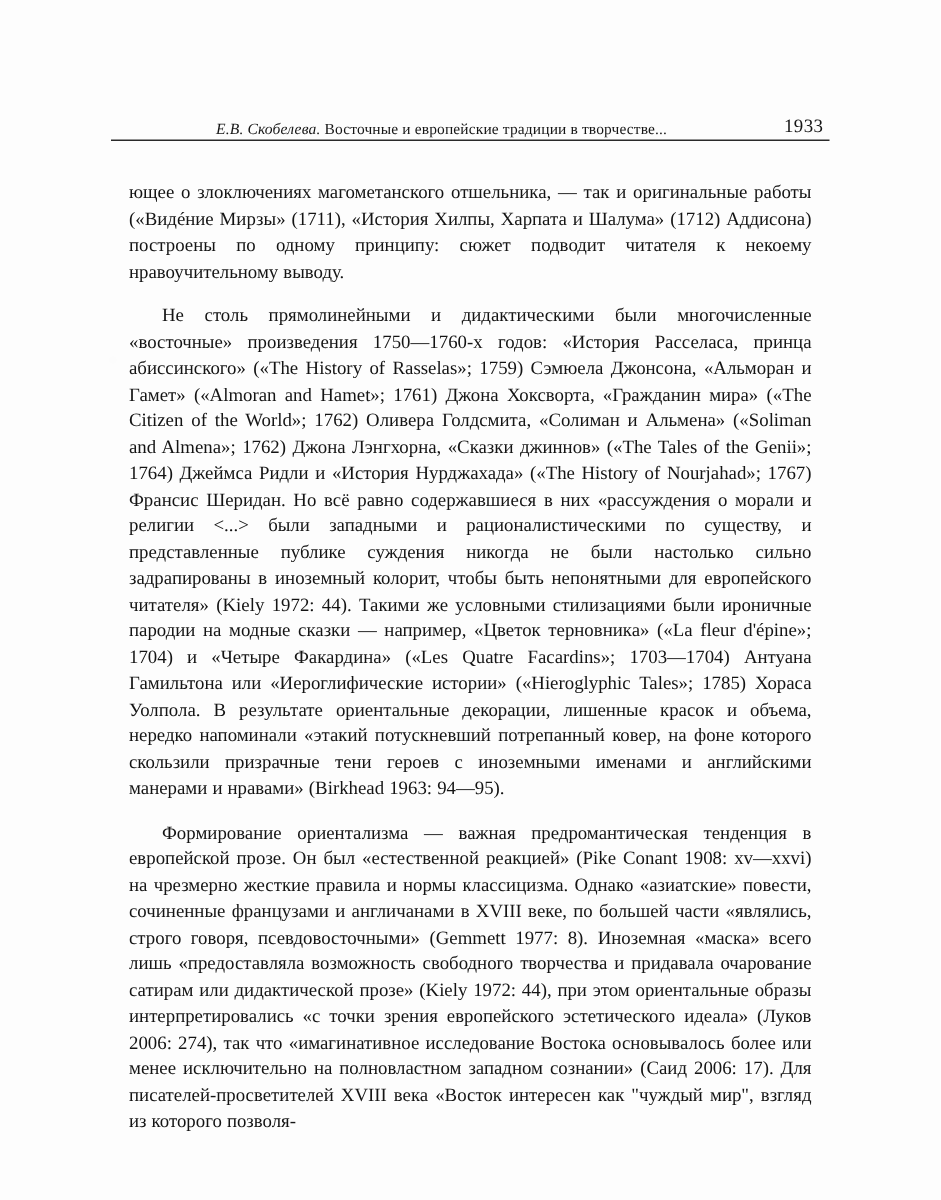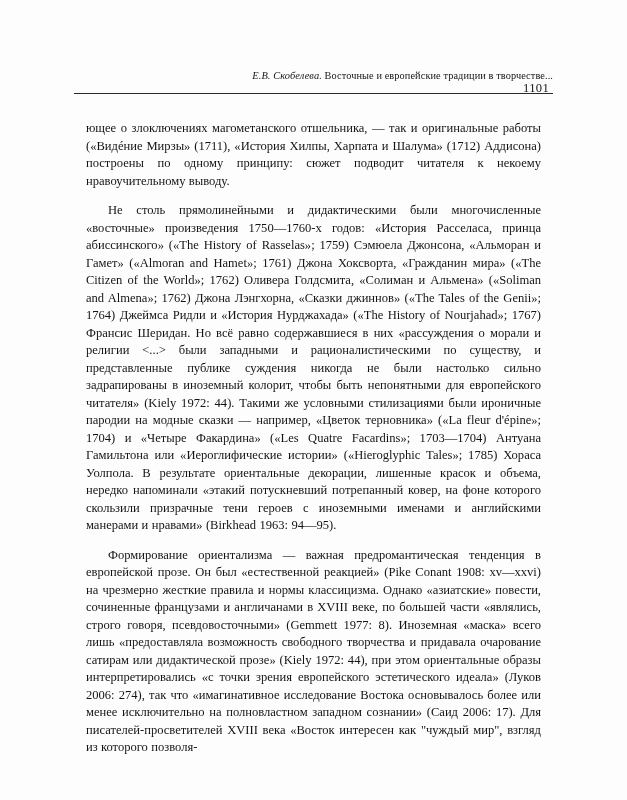--- a/index.html
+++ b/index.html
@@ -27,21 +27,20 @@
     left: 74px;
     top: 70px;
     width: 479px;
     height: 22px;
     display: flex;
     align-items: flex-end;
     justify-content: space-between;
     font-size: 10.3px;
     letter-spacing: 0.1px;
     color: #151515;
-    flex-direction: column;
   }
   #runhead .rh-left {
     display: block;
     white-space: nowrap;
     padding-left: 70px;
   }
   #runhead .rh-author {
     font-style: italic;
     font-size: 10.4px;
   }
@@ -95,21 +94,21 @@
   }
 </style>
 </head>
 <body>
 
 <div id="page">
 
   <div id="runhead">
     <span class="rh-left"><span class="rh-author">Е.В. Скобелева.</span>
       <span class="rh-title">Восточные и европейские традиции в творчестве...</span></span>
-    <span class="rh-page">1101</span>
+    <span class="rh-page">1933</span>
   </div>
 
   <div id="rule"></div>
 
   <div id="bodytext">
     <p class="noindent">ющее о злоключениях магометанского отшельника, — так и оригинальные работы («Видéние Мирзы» (1711), «История Хилпы, Харпата и Шалума» (1712) Аддисона) построены по одному принципу: сюжет подводит читателя к некоему нравоучительному выводу.</p>
     <p>Не столь прямолинейными и дидактическими были многочисленные «восточные» произведения 1750—1760-х годов: «История Расселаса, принца абиссинского» («The History of Rasselas»; 1759) Сэмюела Джонсона, «Альморан и Гамет» («Almoran and Hamet»; 1761) Джона Хоксворта, «Гражданин мира» («The Citizen of the World»; 1762) Оливера Голдсмита, «Солиман и Альмена» («Soliman and Almena»; 1762) Джона Лэнгхорна, «Сказки джиннов» («The Tales of the Genii»; 1764) Джеймса Ридли и «История Нурджахада» («The History of Nourjahad»; 1767) Франсис Шеридан. Но всё равно содержавшиеся в них «рассуждения о морали и религии &lt;...&gt; были западными и рационалистическими по существу, и представленные публике суждения никогда не были настолько сильно задрапированы в иноземный колорит, чтобы быть непонятными для европейского читателя» (Kiely 1972: 44). Такими же условными стилизациями были ироничные пародии на модные сказки — например, «Цветок терновника» («La fleur d'épine»; 1704) и «Четыре Факардина» («Les Quatre Facardins»; 1703—1704) Антуана Гамильтона или «Иероглифические истории» («Hieroglyphic Tales»; 1785) Хораса Уолпола. В результате ориентальные декорации, лишенные красок и объема, нередко напоминали «этакий потускневший потрепанный ковер, на фоне которого скользили призрачные тени героев с иноземными именами и английскими манерами и нравами» (Birkhead 1963: 94—95).</p>
     <p>Формирование ориентализма — важная предромантическая тенденция в европейской прозе. Он был «естественной реакцией» (Pike Conant 1908: xv—xxvi) на чрезмерно жесткие правила и нормы классицизма. Однако «азиатские» повести, сочиненные французами и англичанами в XVIII веке, по большей части «являлись, строго говоря, псевдовосточными» (Gemmett 1977: 8). Иноземная «маска» всего лишь «предоставляла возможность свободного творчества и придавала очарование сатирам или дидактической прозе» (Kiely 1972: 44), при этом ориентальные образы интерпретировались «с точки зрения европейского эстетического идеала» (Луков 2006: 274), так что «имагинативное исследование Востока основывалось более или менее исключительно на полновластном западном сознании» (Саид 2006: 17). Для писателей-просветителей XVIII века «Восток интересен как "чуждый мир", взгляд из которого позволя-</p>
   </div>
 

